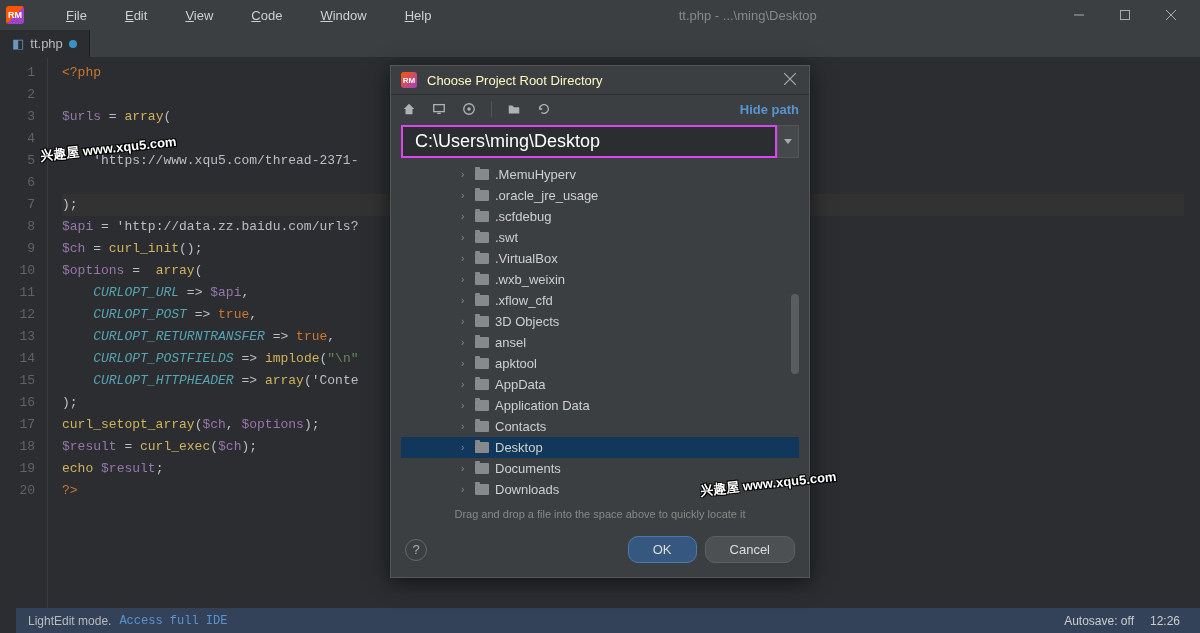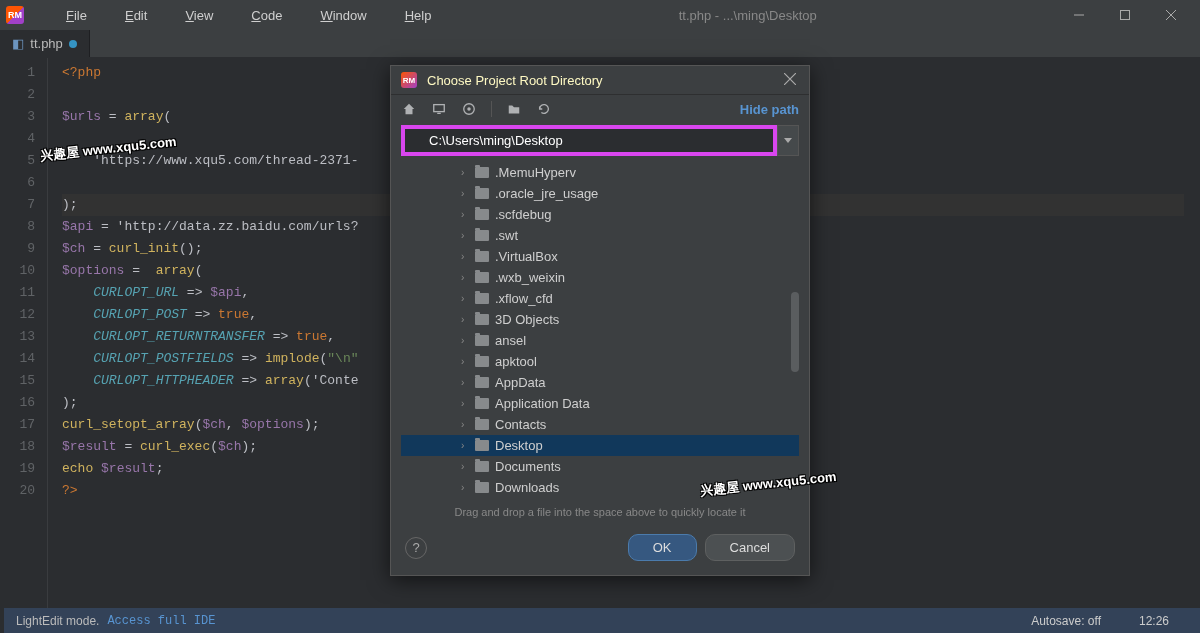--- a/index.html
+++ b/index.html
@@ -90,32 +90,32 @@
 .c-orange { color: #cc7832; }
 .c-cyan { color: #56a3b2; font-style: italic; }
 .c-green { color: #6a8759; }
 .c-yellow { color: #d0b35e; }
 .c-var { color: #9876aa; }
 .line-hl { background: #323232; display: inline-block; width: 100%; }
 
 
 .statusbar {
   position: absolute;
-  bottom: 0; left: 4px; right: 0;
+  bottom: 0; left: 16px; right: 0;
   height: 25px;
   background: #334258;
   display: flex;
   align-items: center;
   padding: 0 12px;
   color: #bbb;
   font-size: 12px;
 }
 .status-link { color: #5894d1; margin-left: 8px; cursor: pointer; font-family: Liberation Mono, monospace; }
 .status-spacer { flex: 1; }
-.status-item { margin: 0 19px; color: #ccc; }
+.status-item { margin: 0 8px; color: #ccc; }
 
 
 .dialog {
   position: absolute;
   left: 390px; top: 65px;
   width: 420px;
   background: #3c3f41;
   border: 1px solid #555;
   box-shadow: 0 4px 20px rgba(0,0,0,0.6);
 }
@@ -149,24 +149,24 @@
 .tool-sep { width: 1px; height: 16px; background: #555; }
 .hide-path { margin-left: auto; color: #5894d1; cursor: pointer; font-size: 13px; }
 
 .path-input {
   margin: 2px 10px 6px 10px;
   display: flex;
 }
 .path-input input {
   flex: 1;
   background: #2b2d30;
-  border: 4px solid #d946ef;
+  border: 2px solid #d946ef;
   color: #fff;
-  padding: 4px 24px;
-  font-size: 13px;
+  padding: 4px 12px;
+  font-size: 18px;
   outline: none;
 }
 .path-input .combo-btn {
   width: 22px;
   background: #45494b;
   border: 1px solid #555;
   display: flex; align-items: center; justify-content: center;
   color: #aaa;
 }
 

